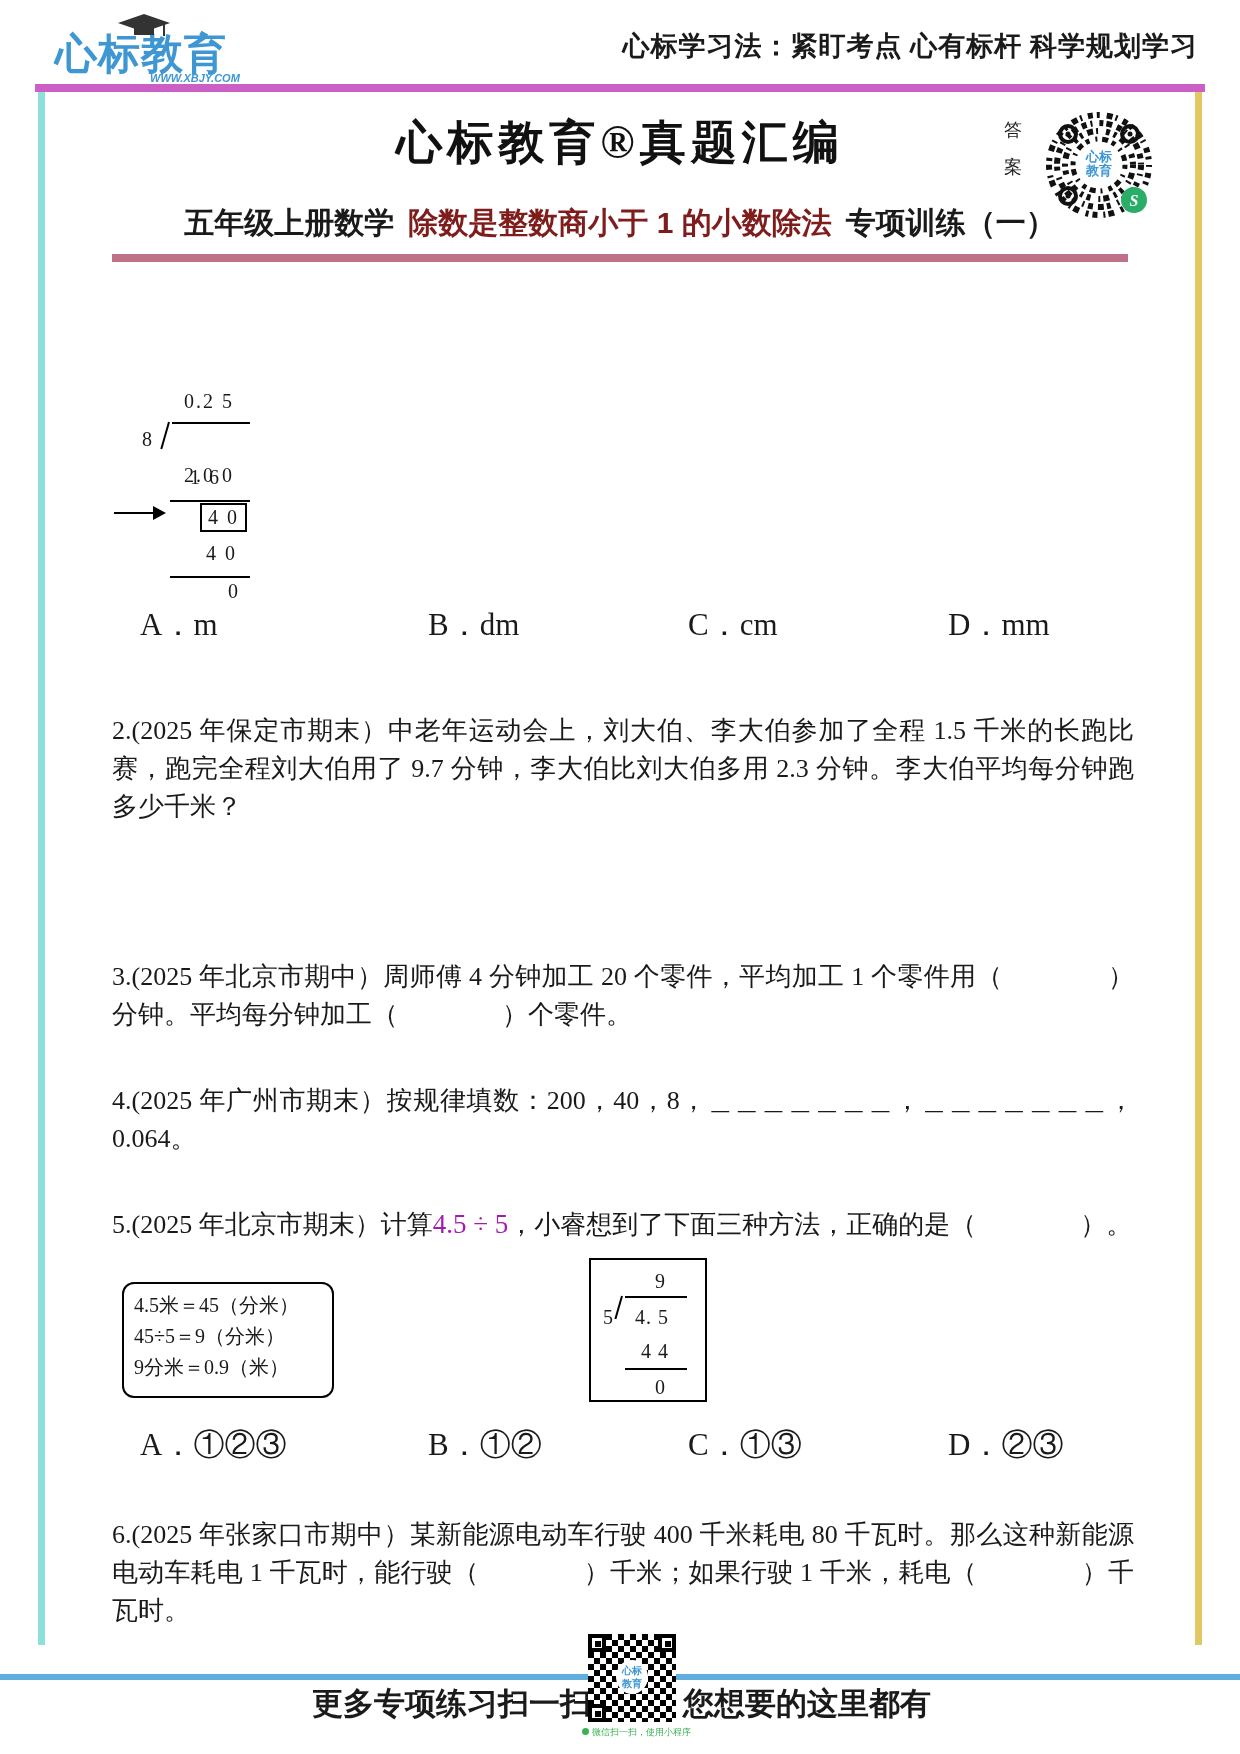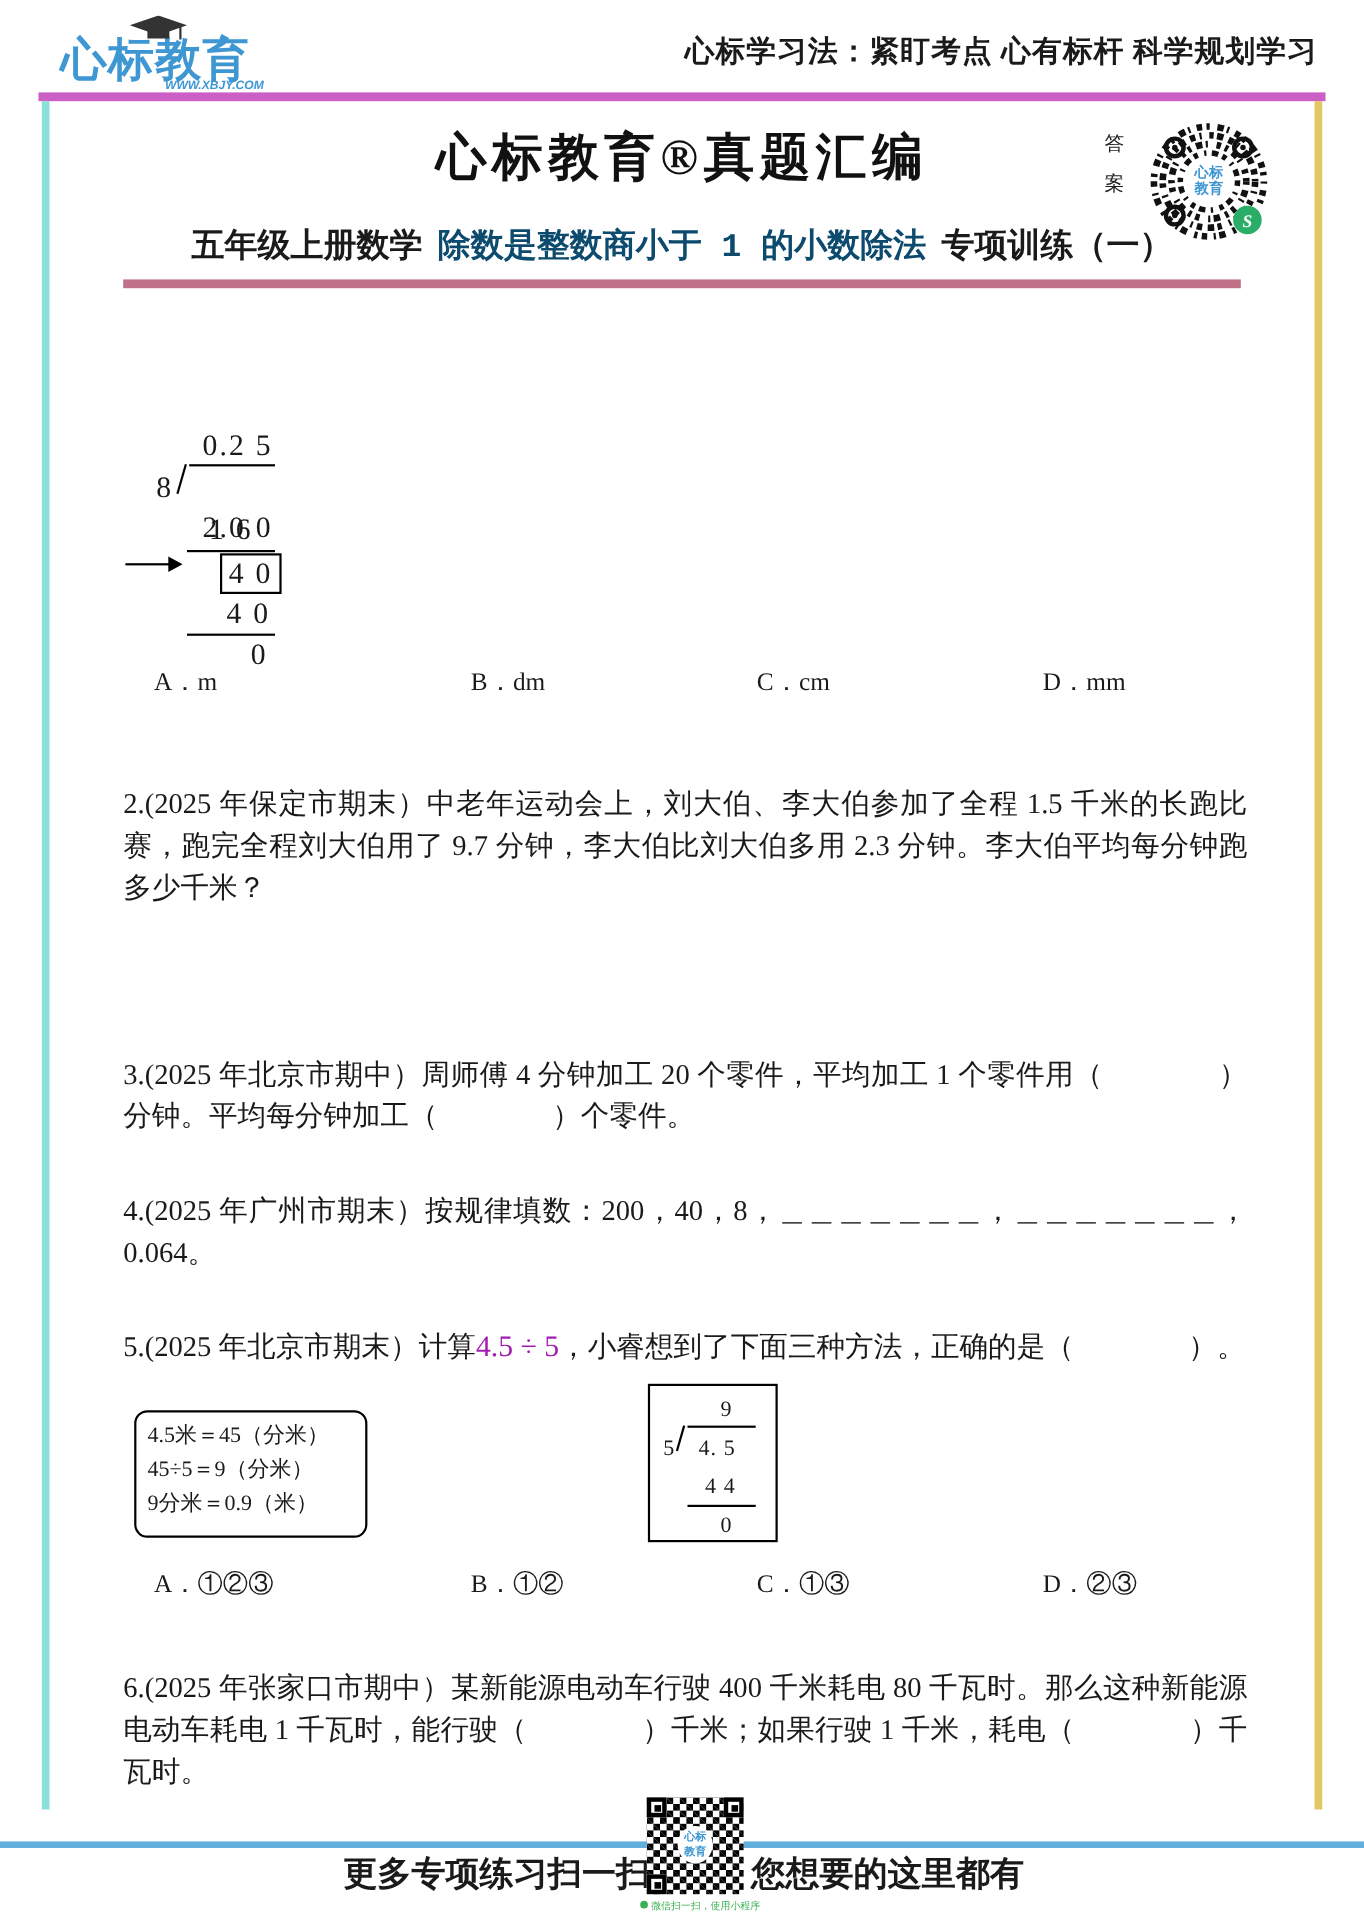--- a/index.html
+++ b/index.html
@@ -18,40 +18,40 @@
 
   
   .frame{left:38px;top:92px;width:1150px;height:1553px;
          border-left:7px solid #8be0da;border-right:7px solid #e2c863;}
 
   
   .doc-title{left:0;right:0;top:112px;text-align:center;font-size:46px;font-weight:600;
              letter-spacing:5px;color:#111;}
   .ans-char{left:1004px;font-size:18px;color:#222;}
   .subtitle{left:0;right:0;top:203px;text-align:center;font-size:30px;font-weight:700;}
-  .subtitle .hl{color:#0c4a6e;margin:0 14px;font-family:Liberation Mono, monospace;}
+  .subtitle .hl{color:#7f1d1d;margin:0 14px;font-family:Liberation Sans, sans-serif;}
   .rose-rule{left:112px;top:254px;width:1016px;height:8px;background:#bf7287;}
 
   
   .qtext{font-size:26px;line-height:38px;text-align:justify;}
   .q1{left:112px;top:280px;width:1022px;}
   .q2{left:112px;top:712px;width:1022px;}
   .q3{left:112px;top:958px;width:1022px;}
   .q4{left:112px;top:1082px;width:1022px;}
   .q5{left:112px;top:1205px;width:1022px;}
   .q6{left:112px;top:1516px;width:1022px;}
   .formula{color:#a21caf;font-size:27px;}
 
   
-  .optrow{font-size:23px;}
+  .optrow{font-size:31px;}
   .op1{left:140px;} .op2{left:428px;} .op3{left:688px;} .op4{left:948px;}
   .orow1{top:604px;} .orow2{top:1424px;}
 
   
-  .div1{left:110px;top:390px;width:170px;height:205px;font-size:27px;}
+  .div1{left:110px;top:390px;width:170px;height:205px;font-size:20px;}
   .div1 span{position:absolute;white-space:pre;letter-spacing:2px;}
   .vinc{position:absolute;border-top:2px solid #000;}
   .slant{position:absolute;border-left:2px solid #000;transform:rotate(16deg);transform-origin:top;}
   .subline{position:absolute;border-top:2px solid #000;}
   .stepbox{position:absolute;border:2px solid #000;padding:1px 6px;white-space:pre;letter-spacing:2px;}
   .arrow{position:absolute;left:4px;top:122px;width:40px;height:2px;background:#000;}
   .arrow:after{content:"";position:absolute;right:-12px;top:-6px;border-left:13px solid #000;
                border-top:7px solid transparent;border-bottom:7px solid transparent;}
 
   

